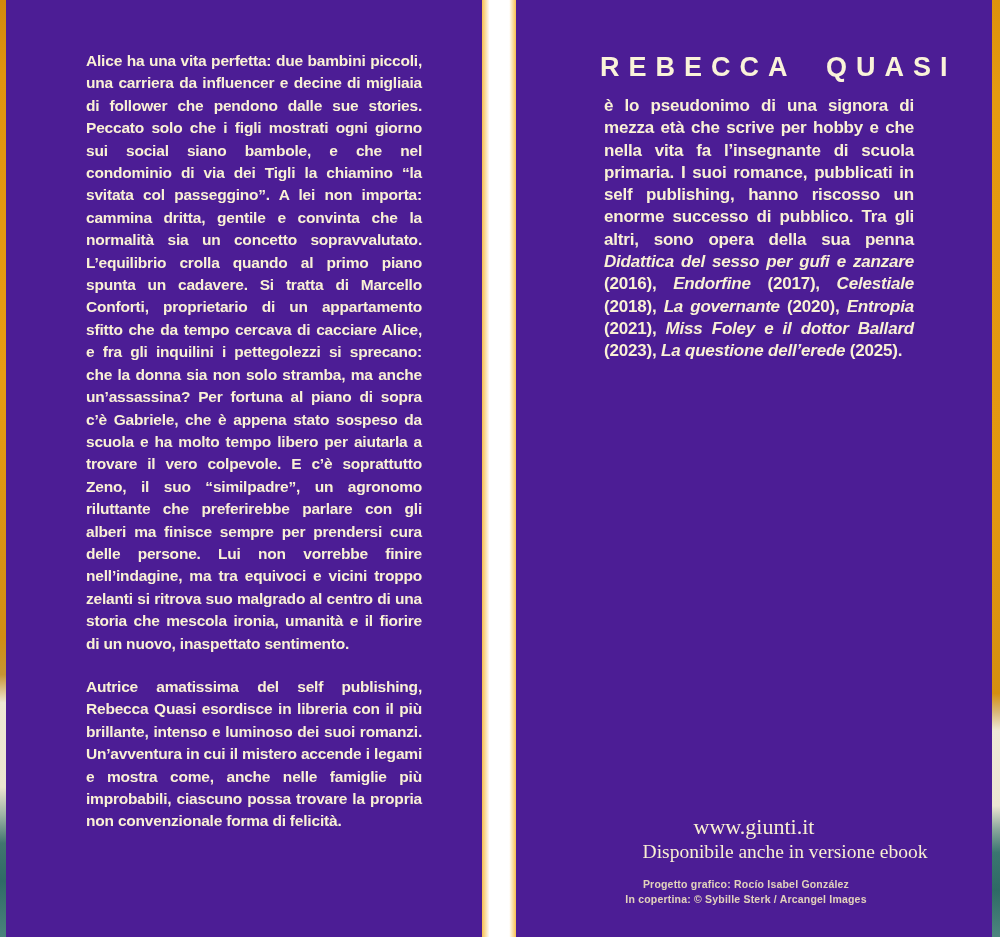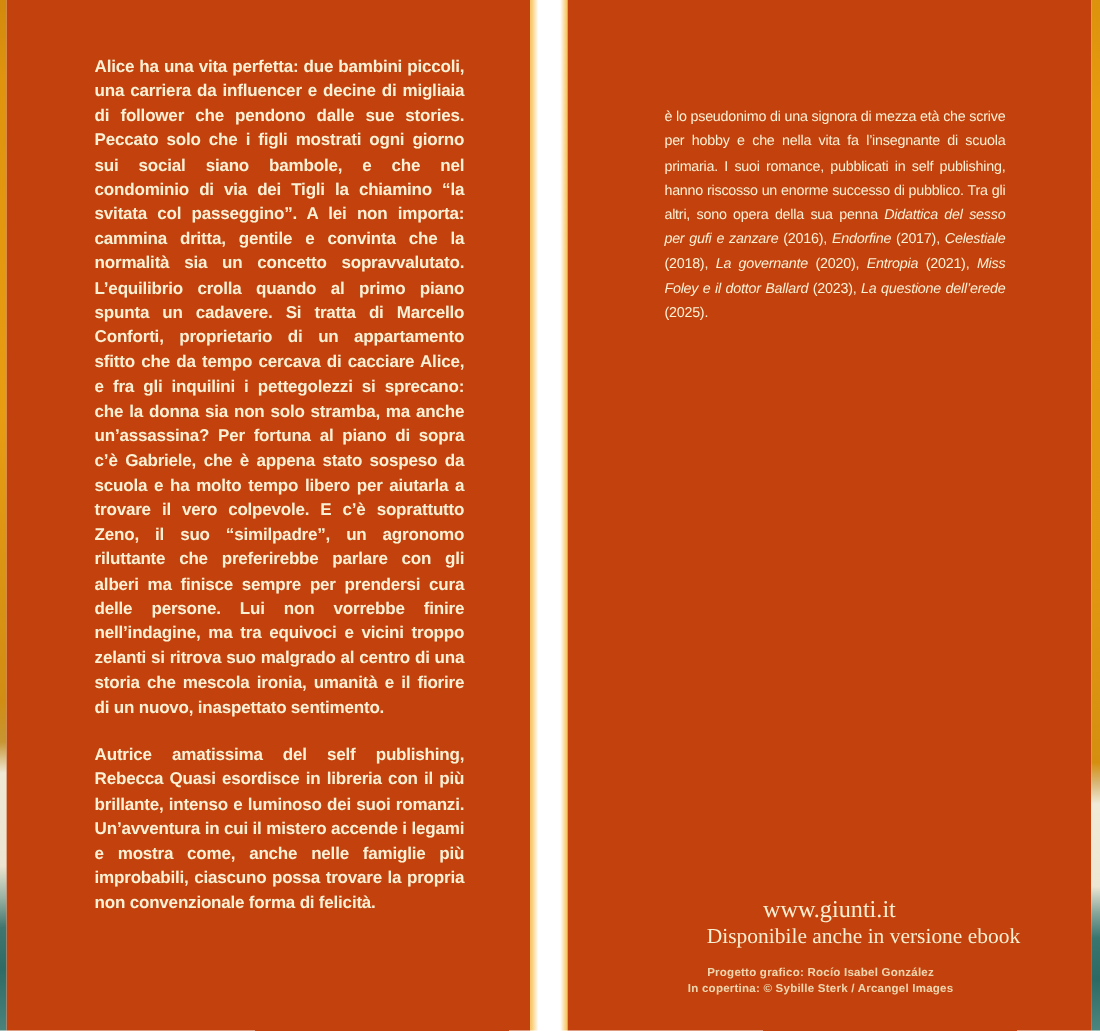--- a/index.html
+++ b/index.html
@@ -22,21 +22,21 @@
   }
   #right-edge-strip {
     left: 992px; width: 8px;
     background: linear-gradient(180deg,
       #dd920d 0%, #e59a10 10%, #e29711 55%, #d58f10 74%, #d9b777 76%,
       #f0ead7 78%, #ede6d2 86%, #8aa79c 88.5%, #3a7670 91%,
       #2e6a65 95%, #4d867f 100%);
   }
   .flap {
     position: absolute; top: 0; height: 937px;
-    background: #c2410c;
+    background: #4c1d95;
   }
   #left-flap { left: 6px; width: 476px; }
   #right-flap { left: 516px; width: 476px; }
   #center-gap {
     position: absolute; top: 0; height: 937px;
     left: 482px; width: 34px;
     background: linear-gradient(90deg, #f8c050 0%, #ffffff 22%, #ffffff 80%, #f8c050 100%);
   }
 
   
@@ -58,22 +58,22 @@
     font-size: 27px;
     font-weight: bold;
     letter-spacing: 9px;
     word-spacing: 14px;
     text-align: center;
     white-space: nowrap;
   }
   #author-bio {
     position: absolute; left: 88px; top: 95px; width: 310px;
     color: #faf1d5;
-    font-size: 13px;
-    font-weight: normal;
+    font-size: 17px;
+    font-weight: bold;
     letter-spacing: -0.2px;
     line-height: 22.3px;
     text-align: justify;
   }
   #author-bio .it { font-style: italic; }
 
   #website {
     position: absolute; left: 0; top: 814px; width: 476px;
     text-align: center;
     color: #f9efd2;
@@ -108,20 +108,21 @@
 <div class="flap" id="left-flap">
   <div id="synopsis">
       <p>Alice ha una vita perfetta: due bambini piccoli, una carriera da influencer e decine di migliaia di follower che pendono dalle sue stories. Peccato solo che i figli mostrati ogni giorno sui social siano bambole, e che nel condominio di via dei Tigli la chiamino “la svitata col passeggino”. A lei non importa: cammina dritta, gentile e convinta che la normalità sia un concetto sopravvalutato. L’equilibrio crolla quando al primo piano spunta un cadavere. Si tratta di Marcello Conforti, proprietario di un appartamento sfitto che da tempo cercava di cacciare Alice, e fra gli inquilini i pettegolezzi si sprecano: che la donna sia non solo stramba, ma anche un’assassina? Per fortuna al piano di sopra c’è Gabriele, che è appena stato sospeso da scuola e ha molto tempo libero per aiutarla a trovare il vero colpevole. E c’è soprattutto Zeno, il suo “similpadre”, un agronomo riluttante che preferirebbe parlare con gli alberi ma finisce sempre per prendersi cura delle persone. Lui non vorrebbe finire nell’indagine, ma tra equivoci e vicini troppo zelanti si ritrova suo malgrado al centro di una storia che mescola ironia, umanità e il fiorire di un nuovo, inaspettato sentimento.</p>
       <p>Autrice amatissima del self publishing, Rebecca Quasi esordisce in libreria con il più brillante, intenso e luminoso dei suoi romanzi. Un’avventura in cui il mistero accende i legami e mostra come, anche nelle famiglie più improbabili, ciascuno possa trovare la propria non convenzionale forma di felicità.</p>
     </div>
 </div>
 
 <div id="center-gap"></div>
 
 <div class="flap" id="right-flap">
+  <div id="author-name">REBECCA QUASI</div>
   <div id="author-bio"><span>è lo pseudonimo di una signora di mezza età che scrive per hobby e che nella vita fa l’insegnante di scuola primaria. I suoi romance, pubblicati in self publishing, hanno riscosso un enorme successo di pubblico. Tra gli altri, sono opera della sua penna </span><span class="it">Didattica del sesso per gufi e zanzare</span><span> (2016), </span><span class="it">Endorfine</span><span> (2017), </span><span class="it">Celestiale</span><span> (2018), </span><span class="it">La governante</span><span> (2020), </span><span class="it">Entropia</span><span> (2021), </span><span class="it">Miss Foley e il dottor Ballard</span><span> (2023), </span><span class="it">La questione dell’erede</span><span> (2025).</span></div>
   <div id="website">www.giunti.it</div>
   <div id="ebook-notice">Disponibile anche in versione ebook</div>
   <div id="credits">
       <div>Progetto grafico: Rocío Isabel González</div>
       <div>In copertina: © Sybille Sterk / Arcangel Images</div>
     </div>
 </div>
 
 <div class="strip" id="right-edge-strip"></div>

